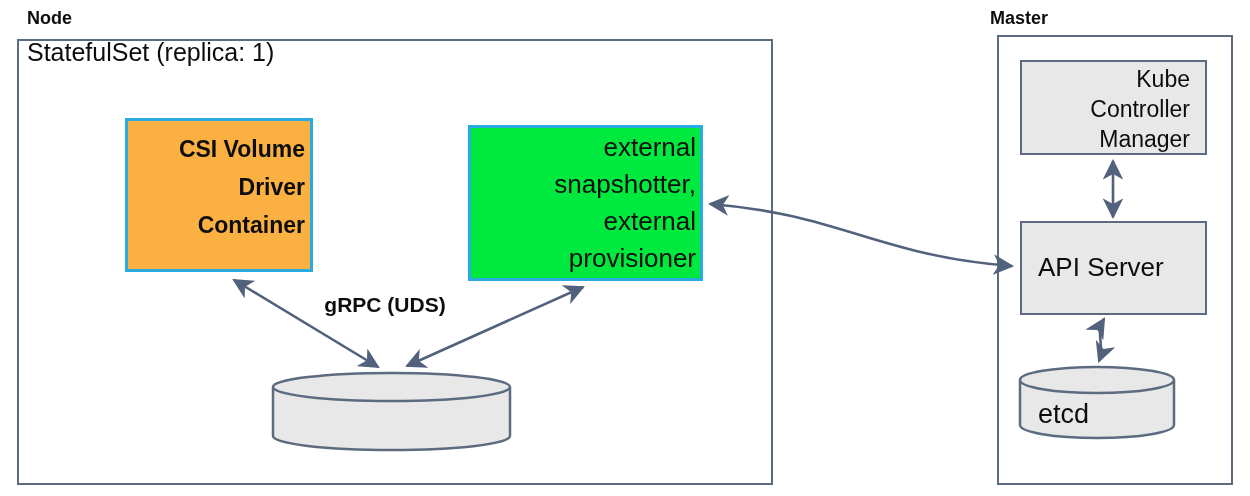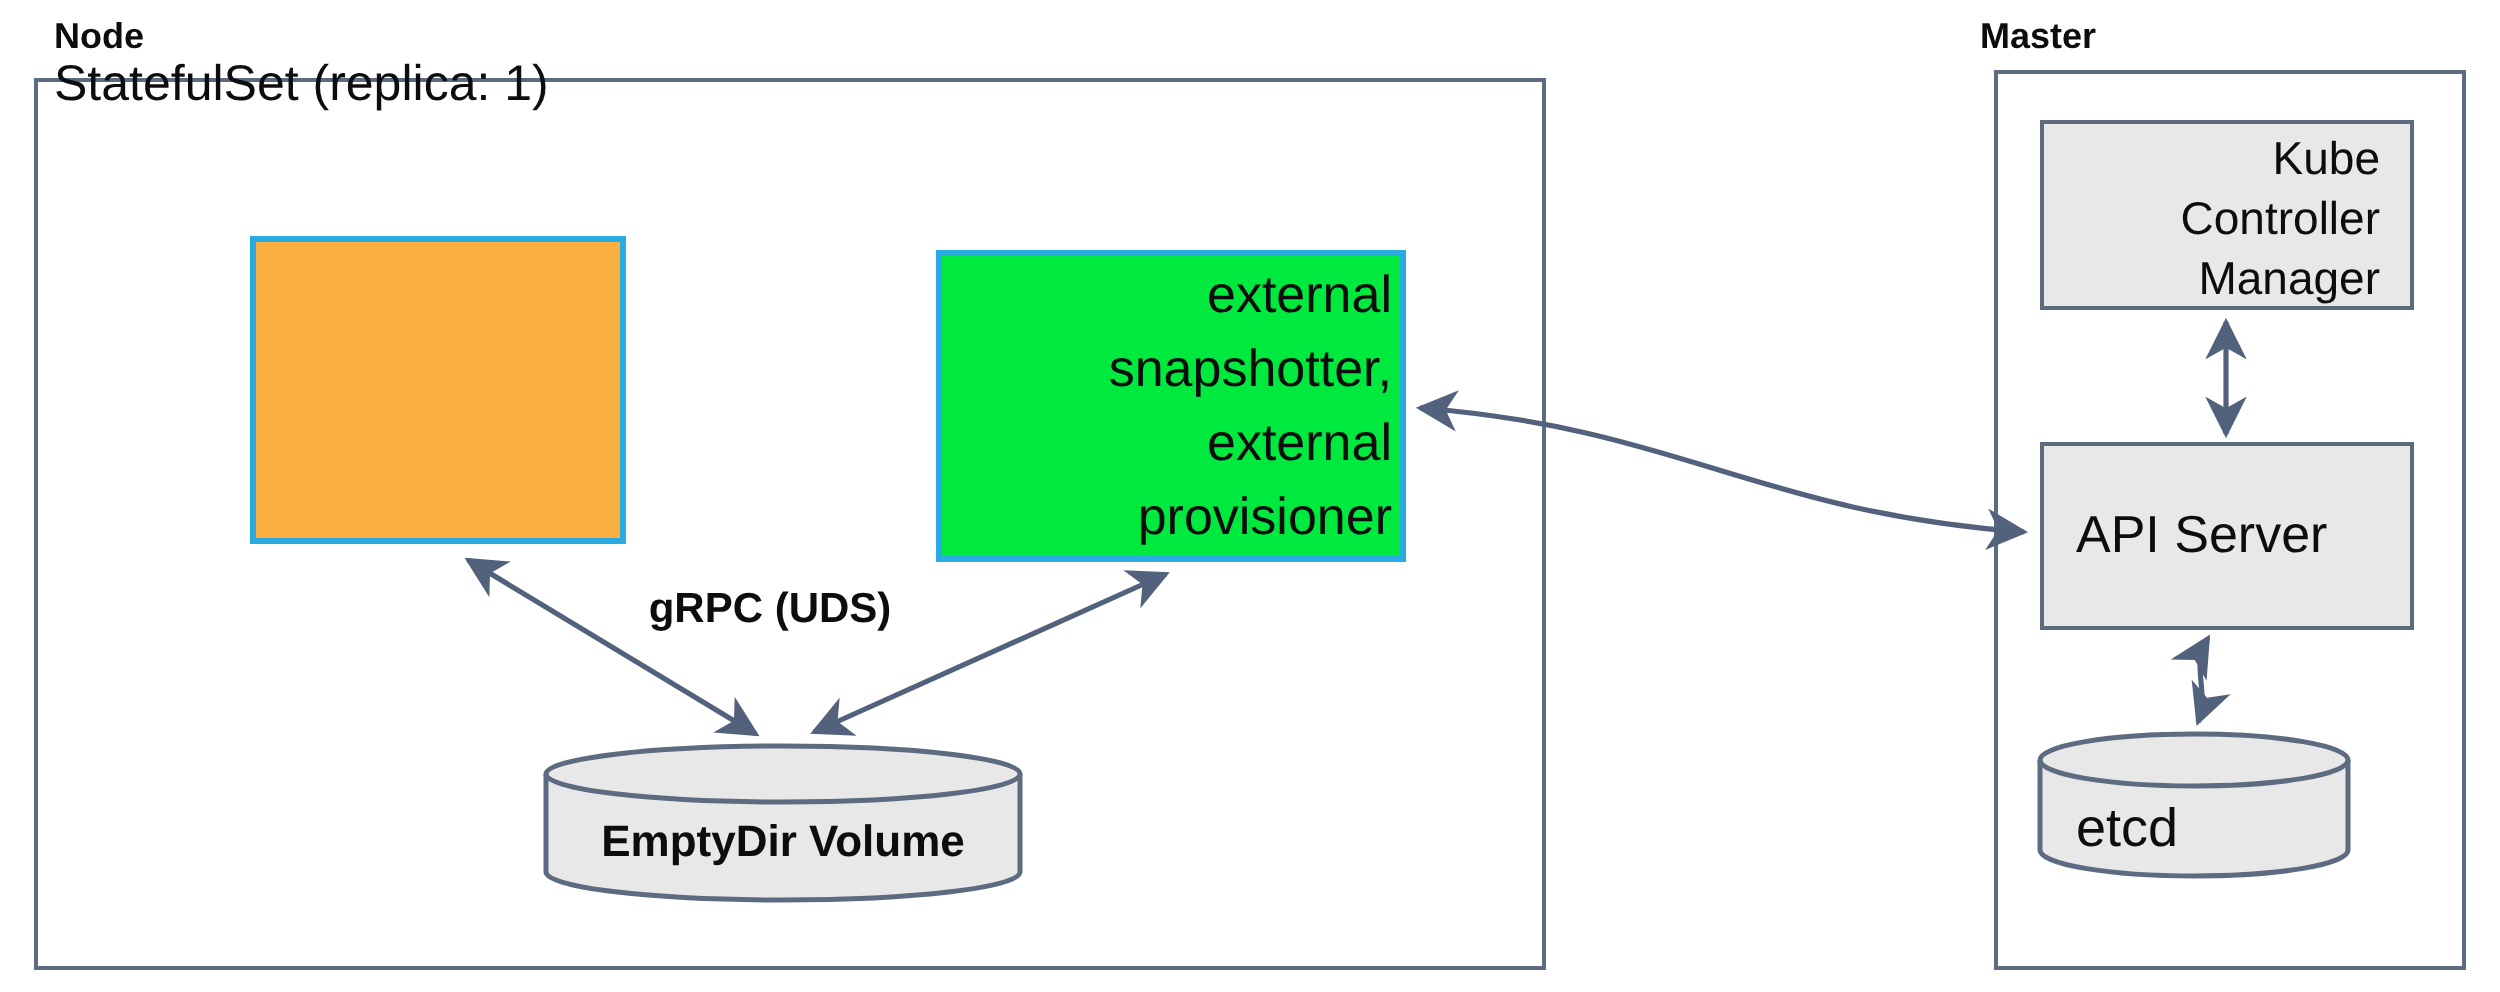--- a/index.html
+++ b/index.html
@@ -28,33 +28,35 @@
 </style>
 </head>
 <body>
 
 <div id="canvas">
 
   <div class="abs section-label" style="left:27px;top:8px;">Node</div>
 
   <div class="abs outer-box" style="left:17px;top:39px;width:756px;height:446px;"></div>
 
-  <div class="abs statefulset-label" style="left:27px;top:28px;">StatefulSet (replica: 1)</div>
+  <div class="abs statefulset-label" style="left:27px;top:38px;">StatefulSet (replica: 1)</div>
 
   <div class="abs pod-box csi-box"></div>
+  <div class="abs csi-text prewrap">CSI Volume
+Driver
+Container</div>
 
   <div class="abs pod-box sidecar-box"></div>
   <div class="abs sidecar-text prewrap">external
 snapshotter,
 external
 provisioner</div>
 
   <div class="abs grpc-label">gRPC (UDS)</div>
 
-  <div class="abs cyl-label emptydir-label">EmptyDir Volume</div>
 
   <div class="abs section-label" style="left:990px;top:8px;">Master</div>
 
   <div class="abs outer-box" style="left:997px;top:35px;width:236px;height:450px;"></div>
 
   <div class="abs gray-box kcm-box"></div>
   <div class="abs kcm-text prewrap">Kube
 Controller
 Manager</div>
 

